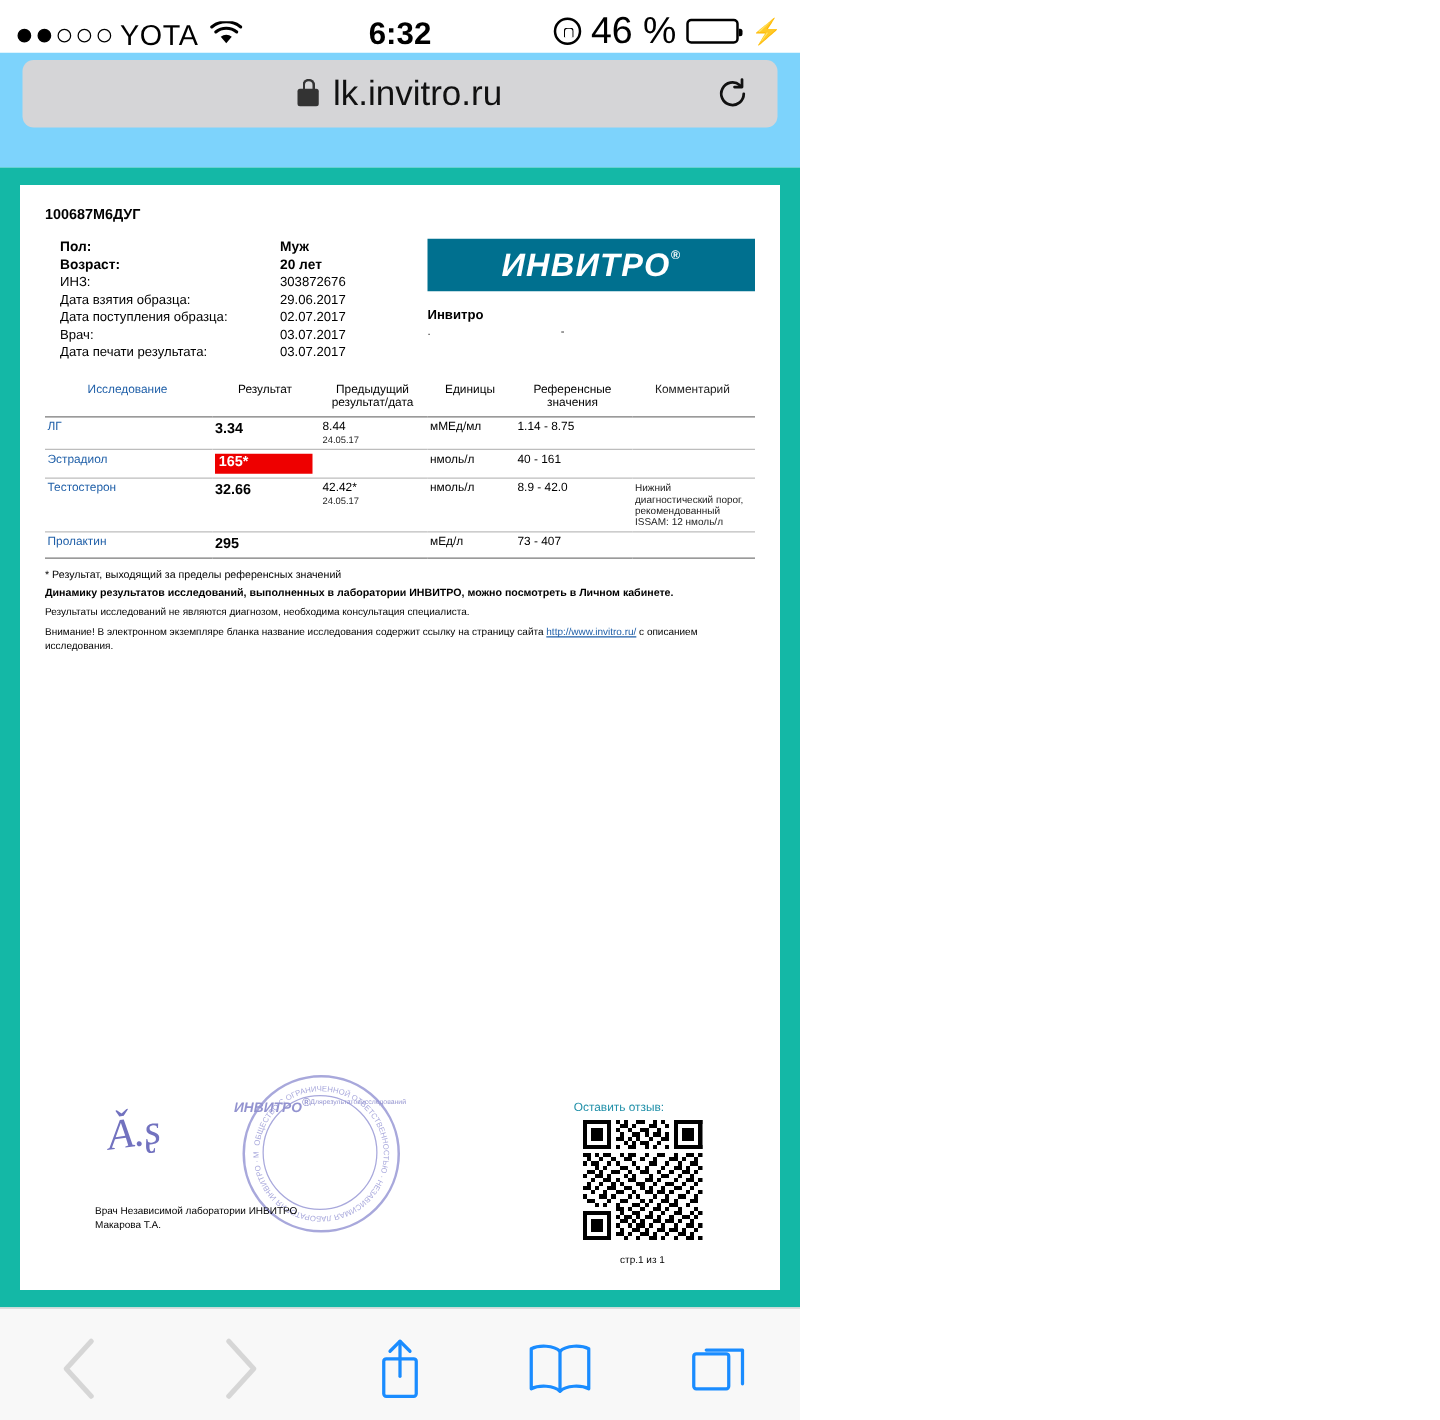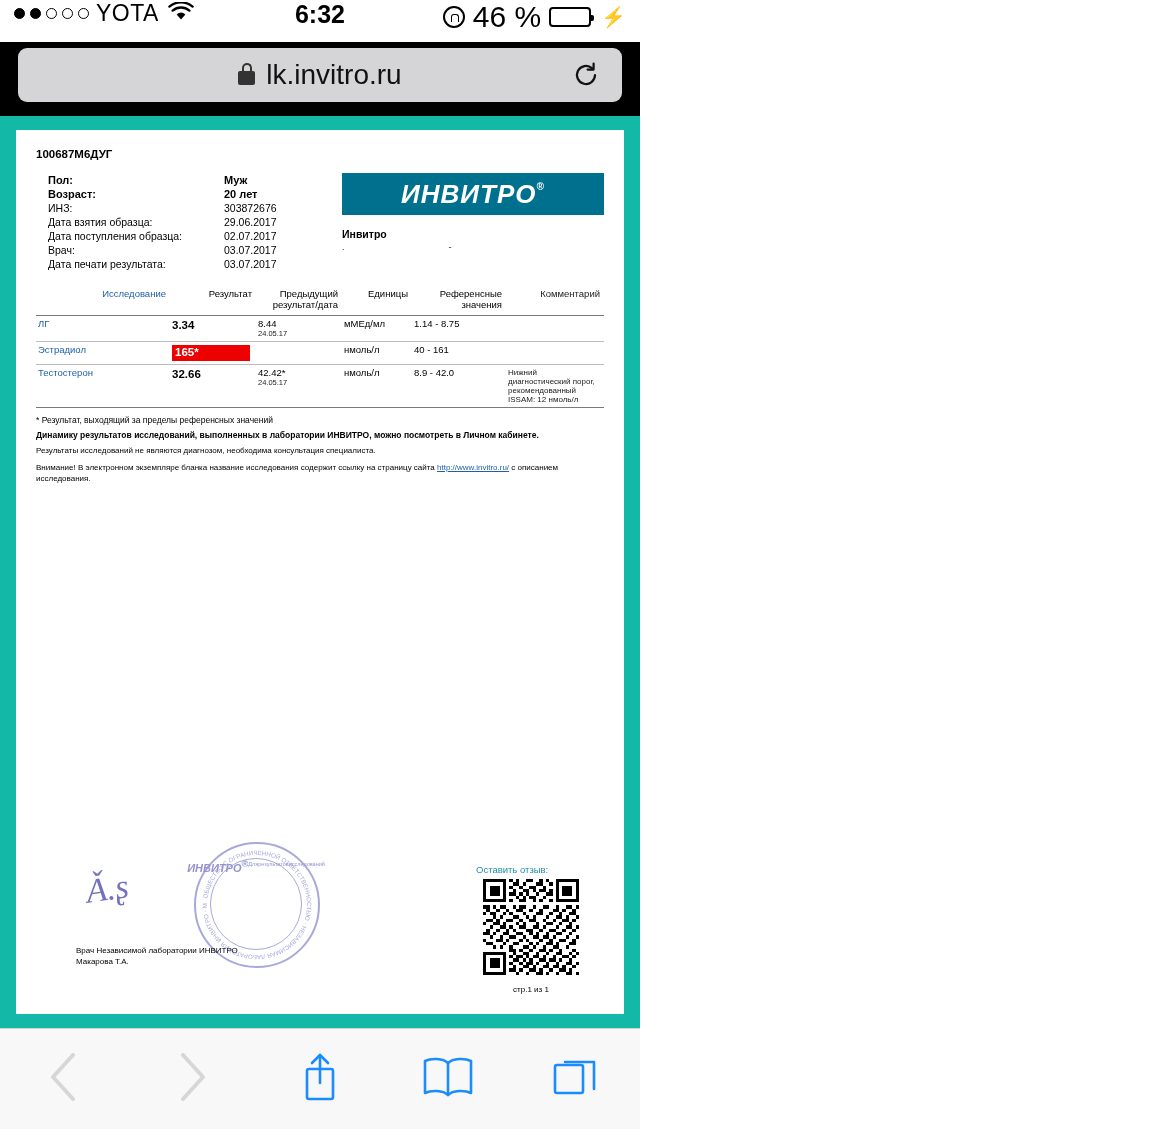--- a/index.html
+++ b/index.html
@@ -21,21 +21,21 @@
     height: 1136px;
     background: #ffffff;
     overflow: hidden;
   }
 
   
   .statusbar {
     height: 42px;
     background: #ffffff;
     display: flex;
-    align-items: flex-start;
+    align-items: flex-end;
     position: relative;
     padding: 0 14px;
   }
   .sb-left {
     display: flex;
     align-items: center;
     gap: 7px;
   }
   .dots {
     display: flex;
@@ -115,22 +115,22 @@
   }
   .batt-fill {
     height: 100%;
     background: #4cd964;
     border-radius: 1px;
   }
   .bolt { font-size: 20px; color: #000; margin-left: 2px;}
 
   
   .urlbar-wrap {
-    background: #000000;
-    padding: 6px 18px 14px 18px;
+    background: #7dd3fc;
+    padding: 6px 18px 32px 18px;
   }
   .urlbar {
     background: #d5d5d7;
     border-radius: 9px;
     height: 54px;
     display: flex;
     align-items: center;
     position: relative;
     justify-content: center;
   }
@@ -242,21 +242,21 @@
   }
 
   
   .res-table {
     width: 100%;
     border-collapse: collapse;
     margin-top: 18px;
     font-size: 9.5px;
   }
   .res-table th {
-    text-align: right;
+    text-align: center;
     font-weight: normal;
     font-size: 9.5px;
     vertical-align: top;
     padding: 0 4px 4px 2px;
     border-bottom: 1px solid #7a7a7a;
     line-height: 1.15;
   }
   .res-table td {
     padding: 3px 4px 3px 2px;
     vertical-align: top;
@@ -342,21 +342,21 @@
     position: absolute;
     left: 0;
     top: 104px;
     font-size: 8px;
     line-height: 1.35;
   }
 
   
   .qr-area {
     position: absolute;
-    right: 38px;
+    right: 55px;
     bottom: 20px;
     width: 110px;
     text-align: center;
     margin-left: 26px;
   }
   .qr-label {
     color: #1f8fa8;
     font-size: 9.5px;
     margin-bottom: 4px;
     text-align: left;
@@ -529,20 +529,31 @@
           <tr>
             <td class="c-name">Тестостерон</td>
             <td class="c-res">32.66</td>
             <td class="c-prev">
               <span>42.42*</span>
               <div class="prev-date">24.05.17</div>
             </td>
             <td class="c-unit">нмоль/л</td>
             <td class="c-ref">8.9 - 42.0</td>
             <td class="c-com">Нижний диагностический порог, рекомендованный ISSAM: 12 нмоль/л</td>
+          </tr>
+          <tr>
+            <td class="c-name">Пролактин</td>
+            <td class="c-res">295</td>
+            <td class="c-prev">
+              <span></span>
+              <div class="prev-date"></div>
+            </td>
+            <td class="c-unit">мЕд/л</td>
+            <td class="c-ref">73 - 407</td>
+            <td class="c-com"></td>
           </tr>
         </tbody>
       </table>
 
       <div class="notes">
         <div class="note-star">* Результат, выходящий за пределы референсных значений</div>
         <div class="note-bold">Динамику результатов исследований, выполненных в лаборатории ИНВИТРО, можно посмотреть в Личном кабинете.</div>
         <div class="note-sm">Результаты исследований не являются диагнозом, необходима консультация специалиста.</div>
         <div class="note-sm">
           <span>Внимание! В электронном экземпляре бланка название исследования содержит ссылку на страницу сайта </span><a href="#">http://www.invitro.ru/</a><span> с описанием исследования.</span>

